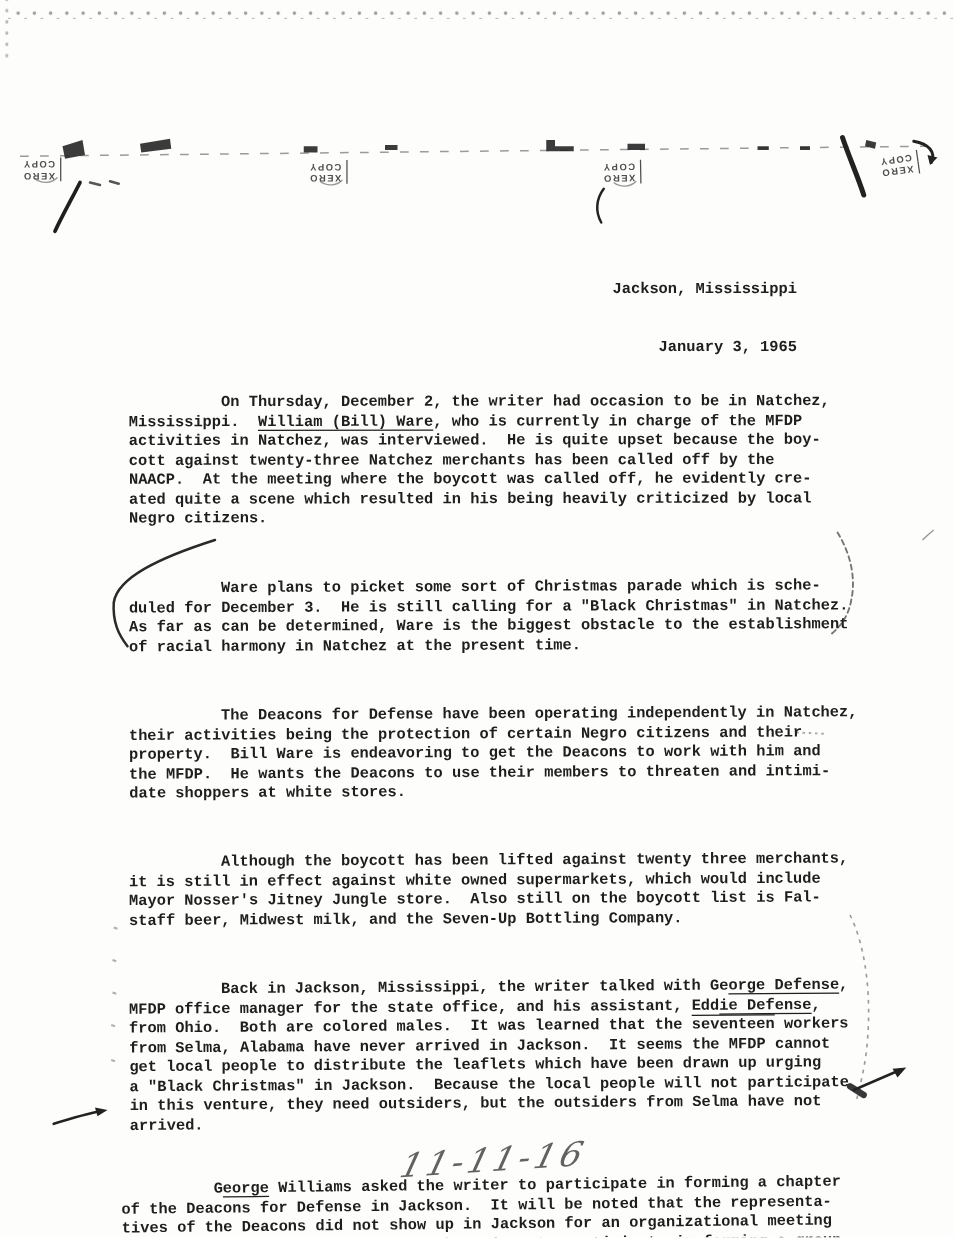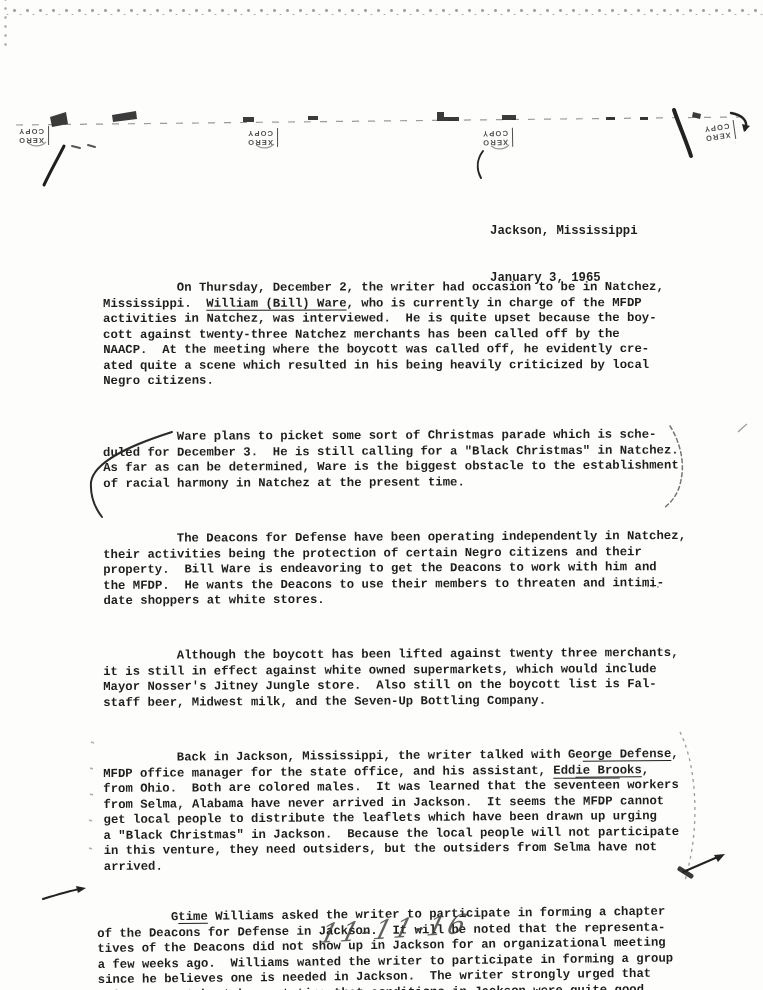--- a/index.html
+++ b/index.html
@@ -48,27 +48,27 @@
   
   .typed{
     color:#1e1e1e;
     font-size:12.3px;
     font-weight:bold;
     line-height:15.5px;
     white-space:pre;
     letter-spacing:0;
   }
   .doc-header{
-    position:absolute;left:490px;top:193px;
+    position:absolute;left:490px;top:193px;text-align:right;
   }
   .body-text{
     position:absolute;left:103px;top:250px;width:640px;
   }
   .para{transform-origin:left top;}
-  #p1{transform:rotate(-0.1deg);}
+  #p1{transform:rotate(-0.1deg);margin-top:34px;}
   #p2{margin-top:9px;transform:rotate(-0.25deg);}
   #p3{margin-top:9px;transform:rotate(-0.3deg);}
   #p4{margin-top:9px;transform:rotate(-0.3deg);}
   #p5{margin-top:9px;transform:rotate(-0.4deg);}
   #p6{margin-top:5px;transform:translateX(-6px) rotate(-0.65deg);}
   .u{text-decoration:underline;text-decoration-thickness:1.4px;text-underline-offset:2.5px;text-align:center;}
   .o{text-decoration:overline;text-decoration-thickness:1.3px;}
   
   .hand-note{
     position:absolute;left:322px;top:913px;
@@ -125,28 +125,28 @@
     <div class="para" id="p3"><span>          The Deacons for Defense have been operating independently in Natchez,
 their activities being the protection of certain Negro citizens and their
 property.  Bill Ware is endeavoring to get the Deacons to work with him and
 the MFDP.  He wants the Deacons to use their members to threaten and intimi-
 date shoppers at white stores.</span></div>
     <div class="para" id="p4"><span>          Although the boycott has been lifted against twenty three merchants,
 it is still in effect against white owned supermarkets, which would include
 Mayor Nosser's Jitney Jungle store.  Also still on the boycott list is Fal-
 staff beer, Midwest milk, and the Seven-Up Bottling Company.</span></div>
     <div class="para" id="p5"><span>          Back in Jackson, Mississippi, the writer talked with Ge</span><span class="u">orge Defense</span><span>,
-MFDP office manager for the state office, and his assistant, Edd</span><span class="u">ie Brooks</span><span>,
+MFDP office manager for the state office, and his assistant, Edd</span><span class="u">ie Defense</span><span>,
 from Ohio.  Both are colored males.  It was learned that the </span><span class="o">seventeen</span><span> workers
 from Selma, Alabama have never arrived in Jackson.  It seems the MFDP cannot
 get local people to distribute the leaflets which have been drawn up urging
 a "Black Christmas" in Jackson.  Because the local people will not participate
 in this venture, they need outsiders, but the outsiders from Selma have not
 arrived.</span></div>
-    <div class="para" id="p6"><span>          G</span><span class="u">time</span><span> Williams asked the writer to participate in forming a chapter
+    <div class="para" id="p6"><span>          G</span><span class="u">eorge</span><span> Williams asked the writer to participate in forming a chapter
 of the Deacons for Defense in Jackson.  It will be noted that the representa-
 tives of the Deacons did not show up in Jackson for an organizational meeting
 a few weeks ago.  Williams wanted the writer to participate in forming a group
 since he believes one is needed in Jackson.  The writer strongly urged that
 this step not be taken, stating that conditions in Jackson were quite good
 right now and it was thought that the Deacons could do more harm than good at
 the present time.  After some urging it was agreed that no move would be taken
 at the present time to organize a Jackson chapter of the Deacons for Defense.
 Should such a step be taken, in which the MFDP is involved, the writer believes
 he will be called on to participate.  In this way, we will be advised prior to

